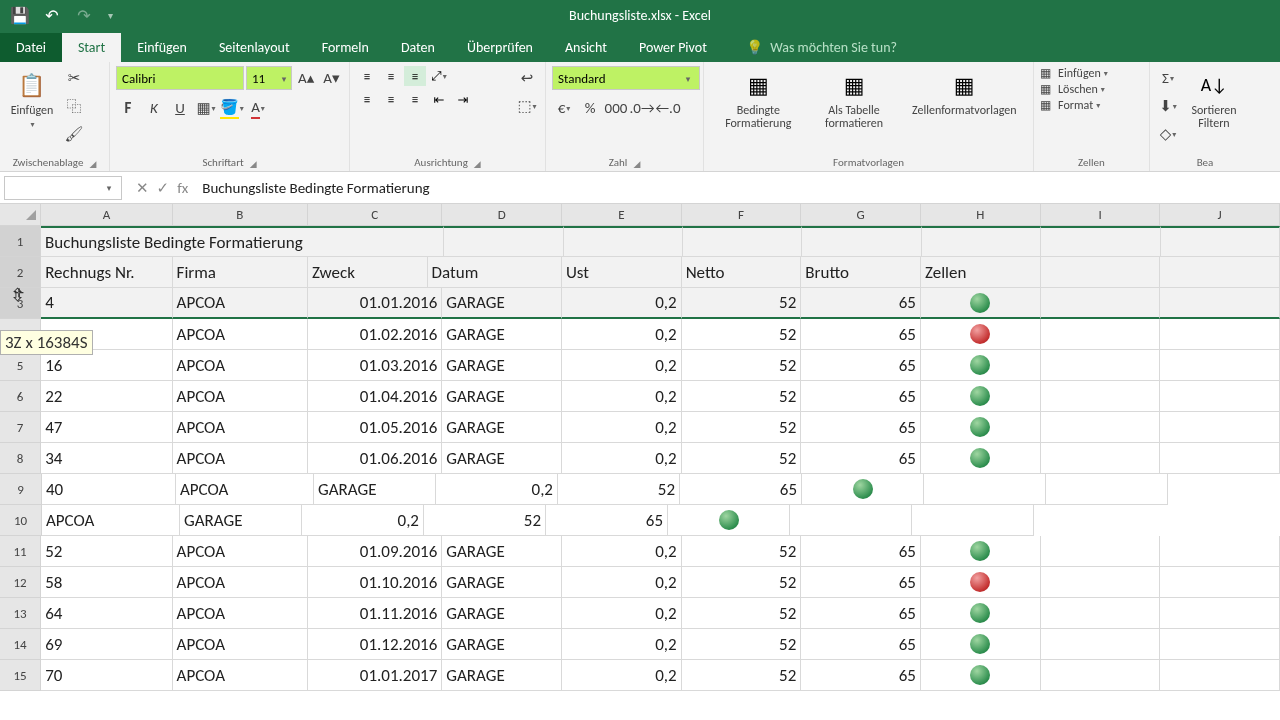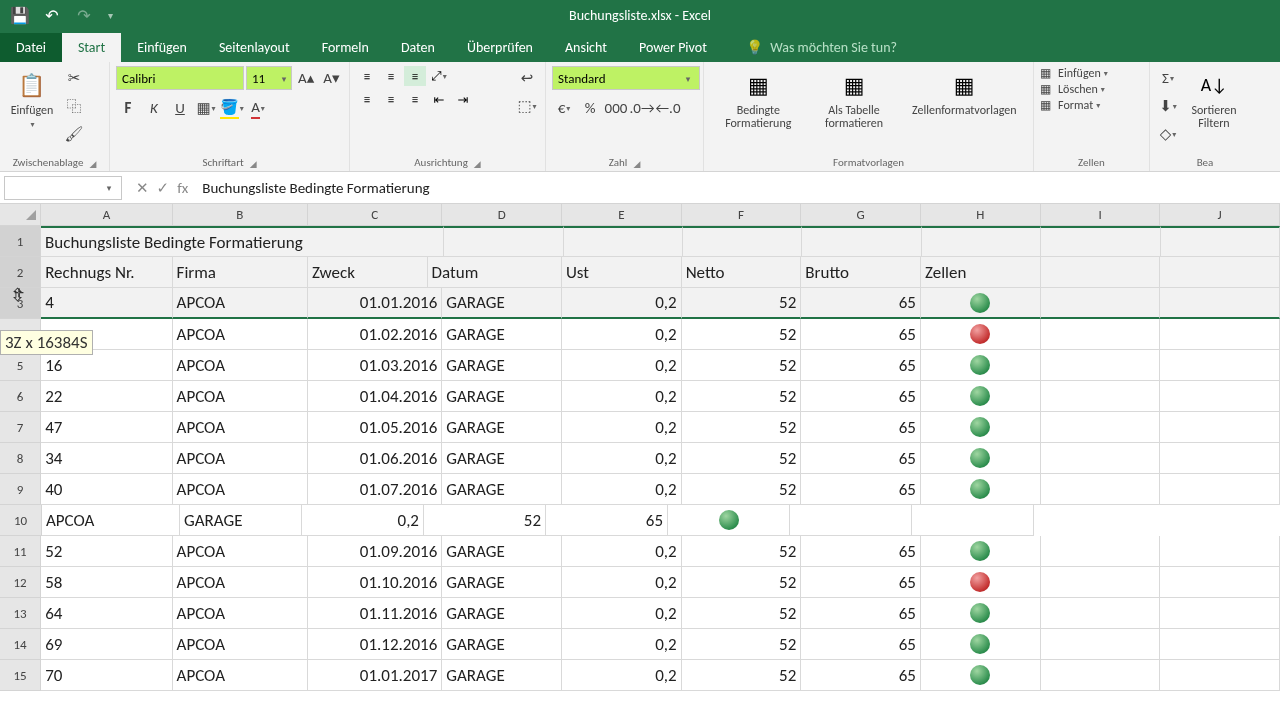--- a/index.html
+++ b/index.html
@@ -406,21 +406,20 @@
         <div class="cell cH c">
           <span class="dot green"></span>
         </div>
         <div class="cell cI"></div>
         <div class="cell cJ"></div>
       </div>
       <div class="row-line">
         <div class="rowh">9</div>
         <div class="cell cA">40</div>
         <div class="cell cB">APCOA</div>
-        <div class="cell cC r">01.07.2016</div>
         <div class="cell cD">GARAGE</div>
         <div class="cell cE r">0,2</div>
         <div class="cell cF r">52</div>
         <div class="cell cG r">65</div>
         <div class="cell cH c">
           <span class="dot green"></span>
         </div>
         <div class="cell cI"></div>
         <div class="cell cJ"></div>
       </div>

